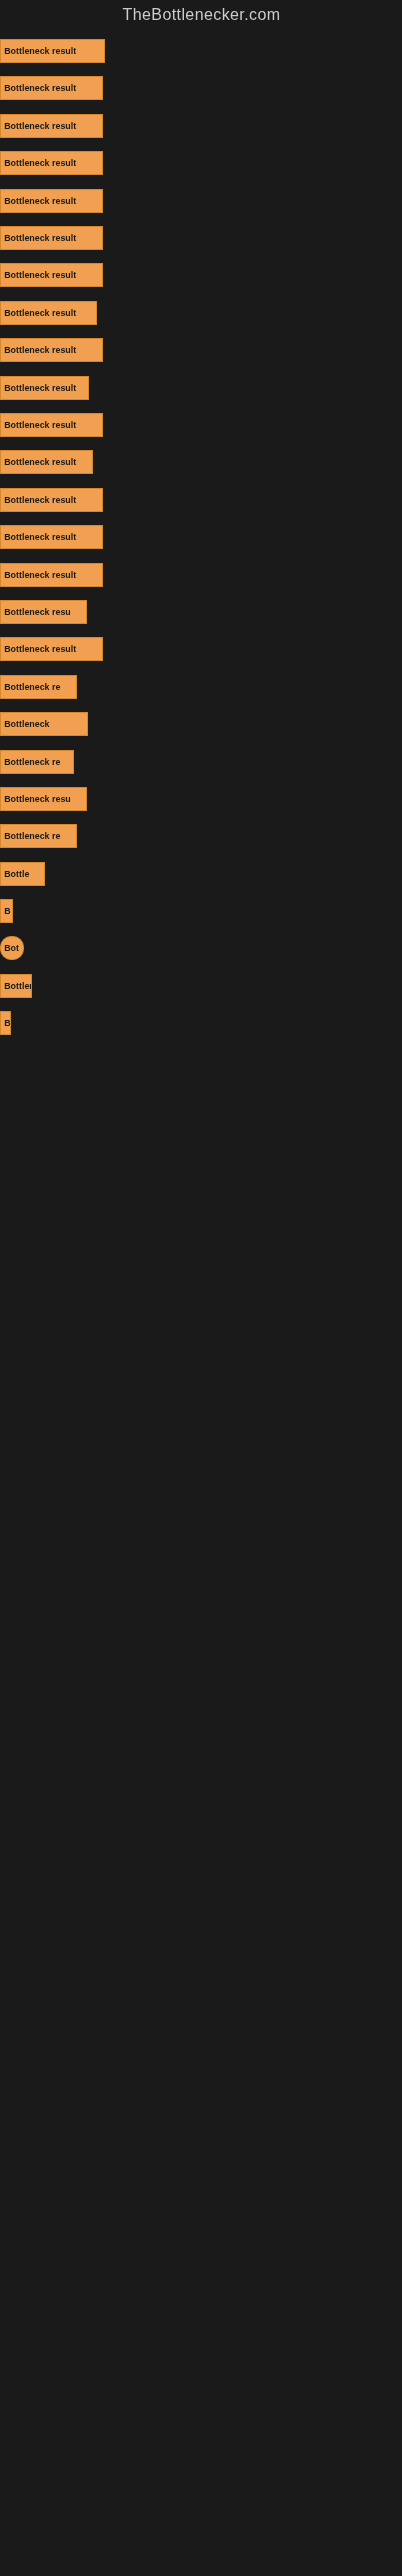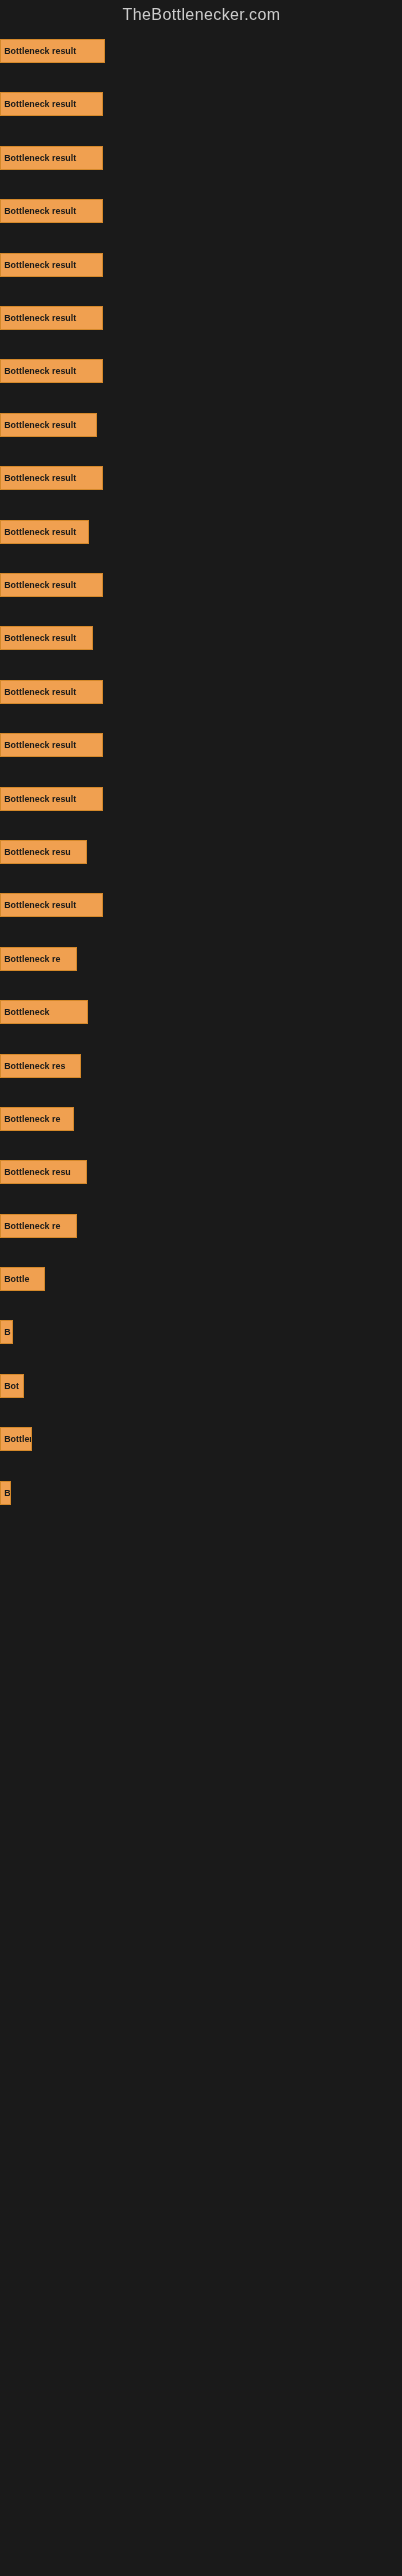--- a/index.html
+++ b/index.html
@@ -18,21 +18,21 @@
       text-align: center;
       color: #cccccc;
       font-size: 16px;
       padding: 6.4px 0 3.2px 0;
       letter-spacing: 0.4px;
     }
     .bars-container {
       padding: 8px 0 0 0;
       display: flex;
       flex-direction: column;
-      gap: 16px;
+      gap: 0px;
     }
     .bar-row {
       display: flex;
       align-items: center;
       margin-bottom: 6.4px;
       height: 31px;
     }
     .bar {
       height: 24px;
       background-color: #f0a050;
@@ -144,25 +144,20 @@
       <div class="bar" style="width: 77px;">
         <span class="bar-label">Bottleneck re</span>
       </div>
     </div>
     <div class="bar-row">
       <div class="bar" style="width: 88px;">
         <span class="bar-label">Bottleneck</span>
       </div>
     </div>
     <div class="bar-row">
-      <div class="bar" style="width: 81px;">
-        <span class="bar-label">Bottleneck res</span>
-      </div>
-    </div>
-    <div class="bar-row">
       <div class="bar" style="width: 74px;">
         <span class="bar-label">Bottleneck re</span>
       </div>
     </div>
     <div class="bar-row">
       <div class="bar" style="width: 87px;">
         <span class="bar-label">Bottleneck resu</span>
       </div>
     </div>
     <div class="bar-row">
@@ -174,21 +169,21 @@
       <div class="bar" style="width: 45px;">
         <span class="bar-label">Bottle</span>
       </div>
     </div>
     <div class="bar-row">
       <div class="bar" style="width: 13px;">
         <span class="bar-label">B</span>
       </div>
     </div>
     <div class="bar-row">
-      <div class="bar" style="width: 24px;">
+      <div class="bar" style="width: 24px; border-radius: 11px;">
         <span class="bar-label">Bot</span>
       </div>
     </div>
     <div class="bar-row">
       <div class="bar" style="width: 32px;">
         <span class="bar-label">Bottlen</span>
       </div>
     </div>
     <div class="bar-row">
       <div class="bar" style="width: 11.3px;">

